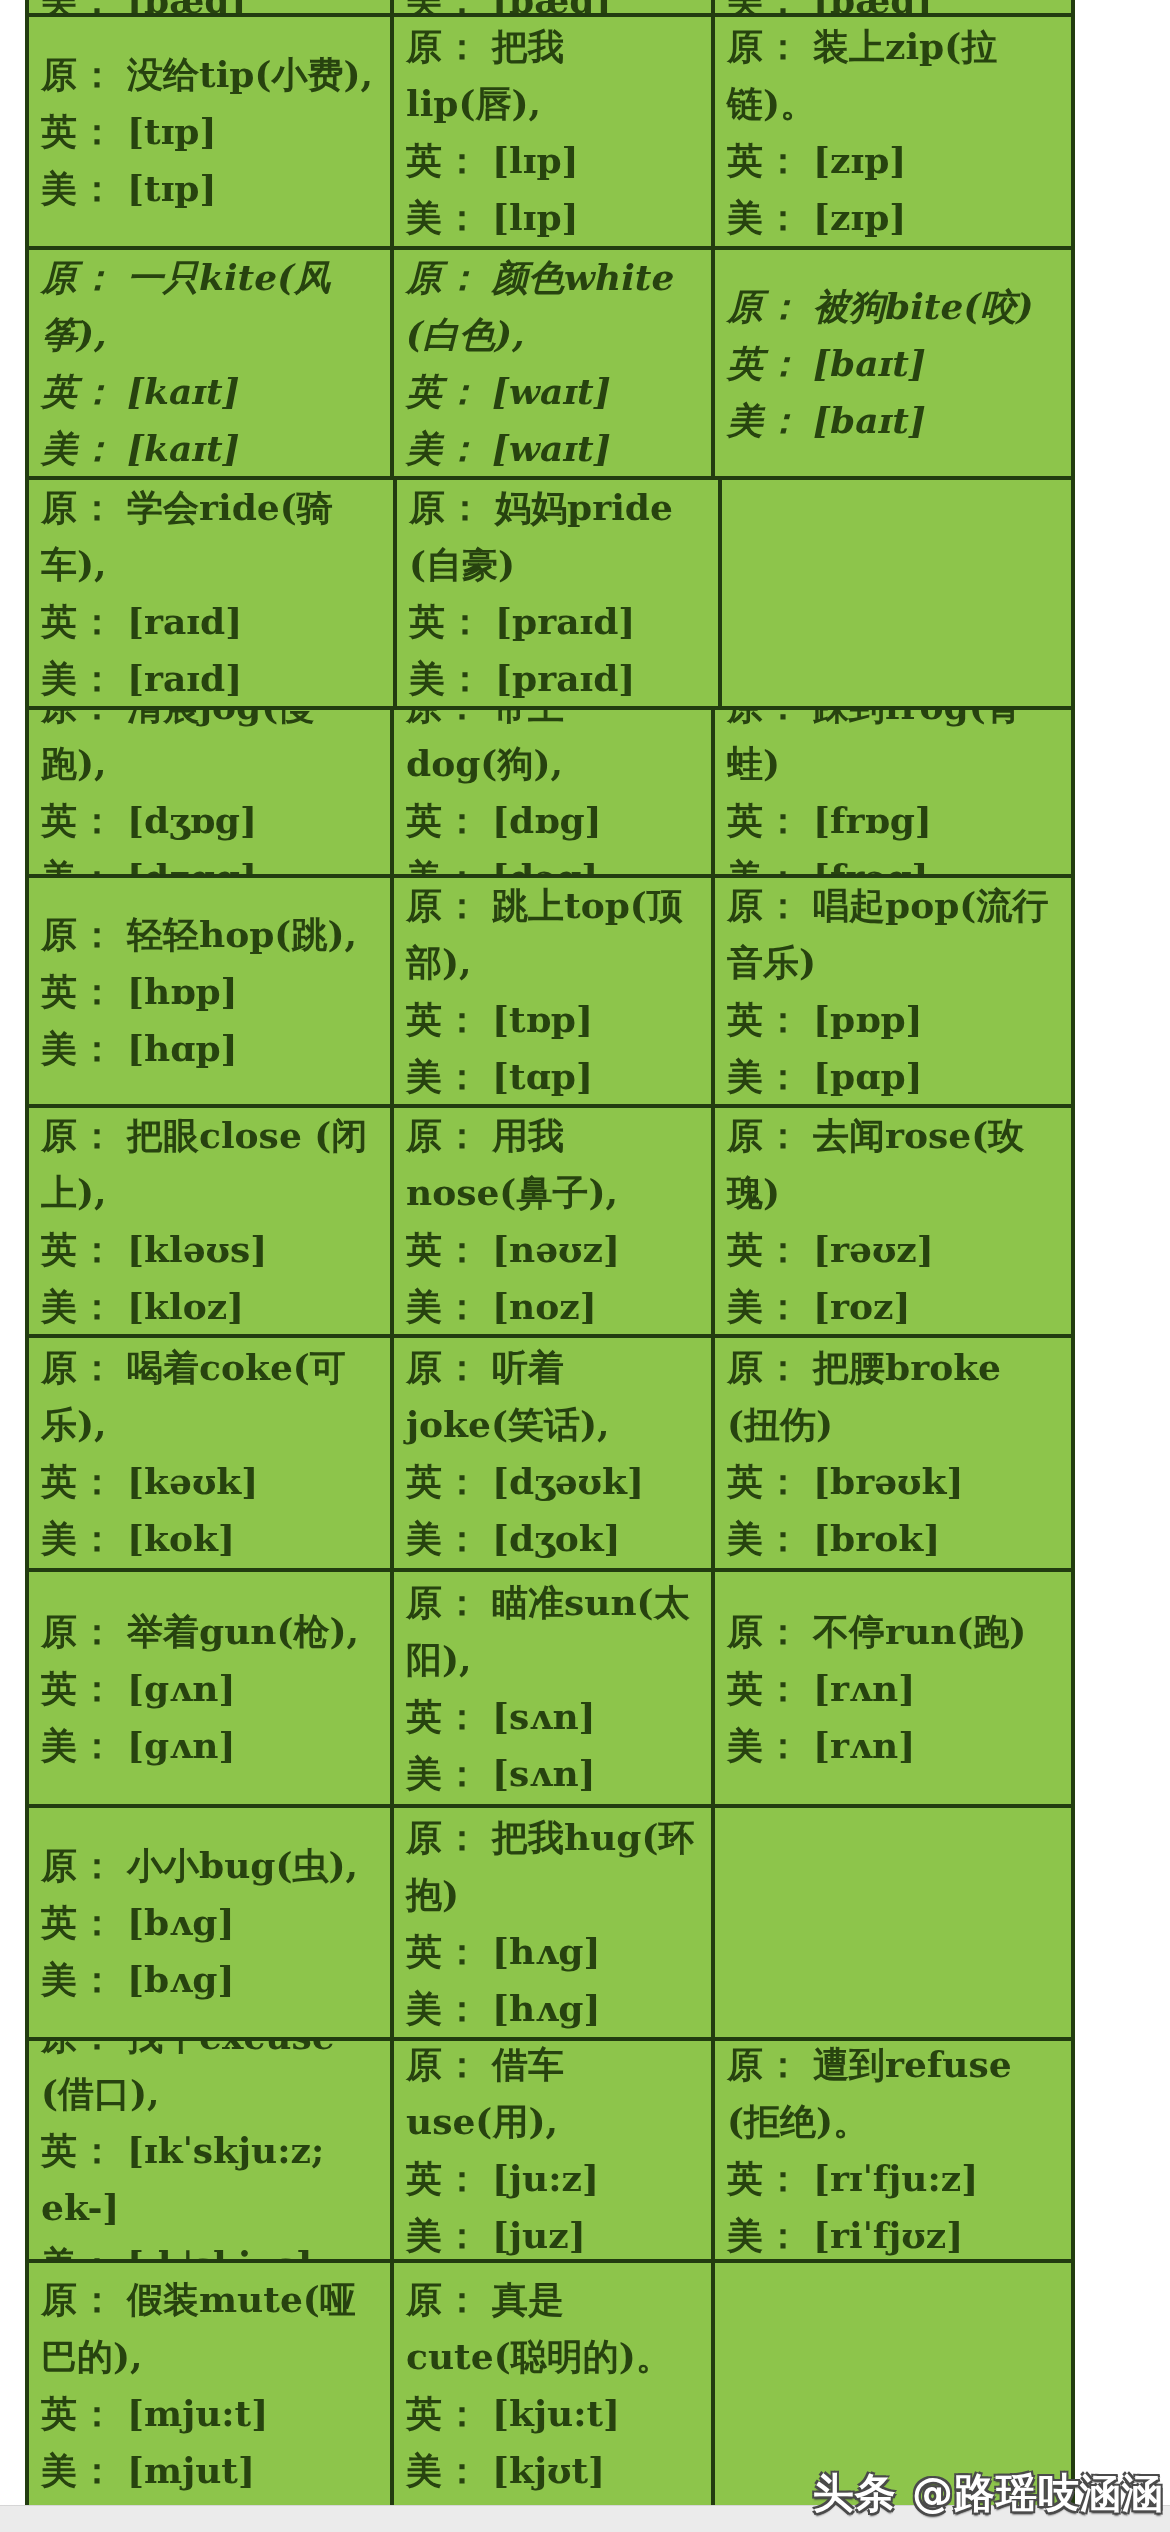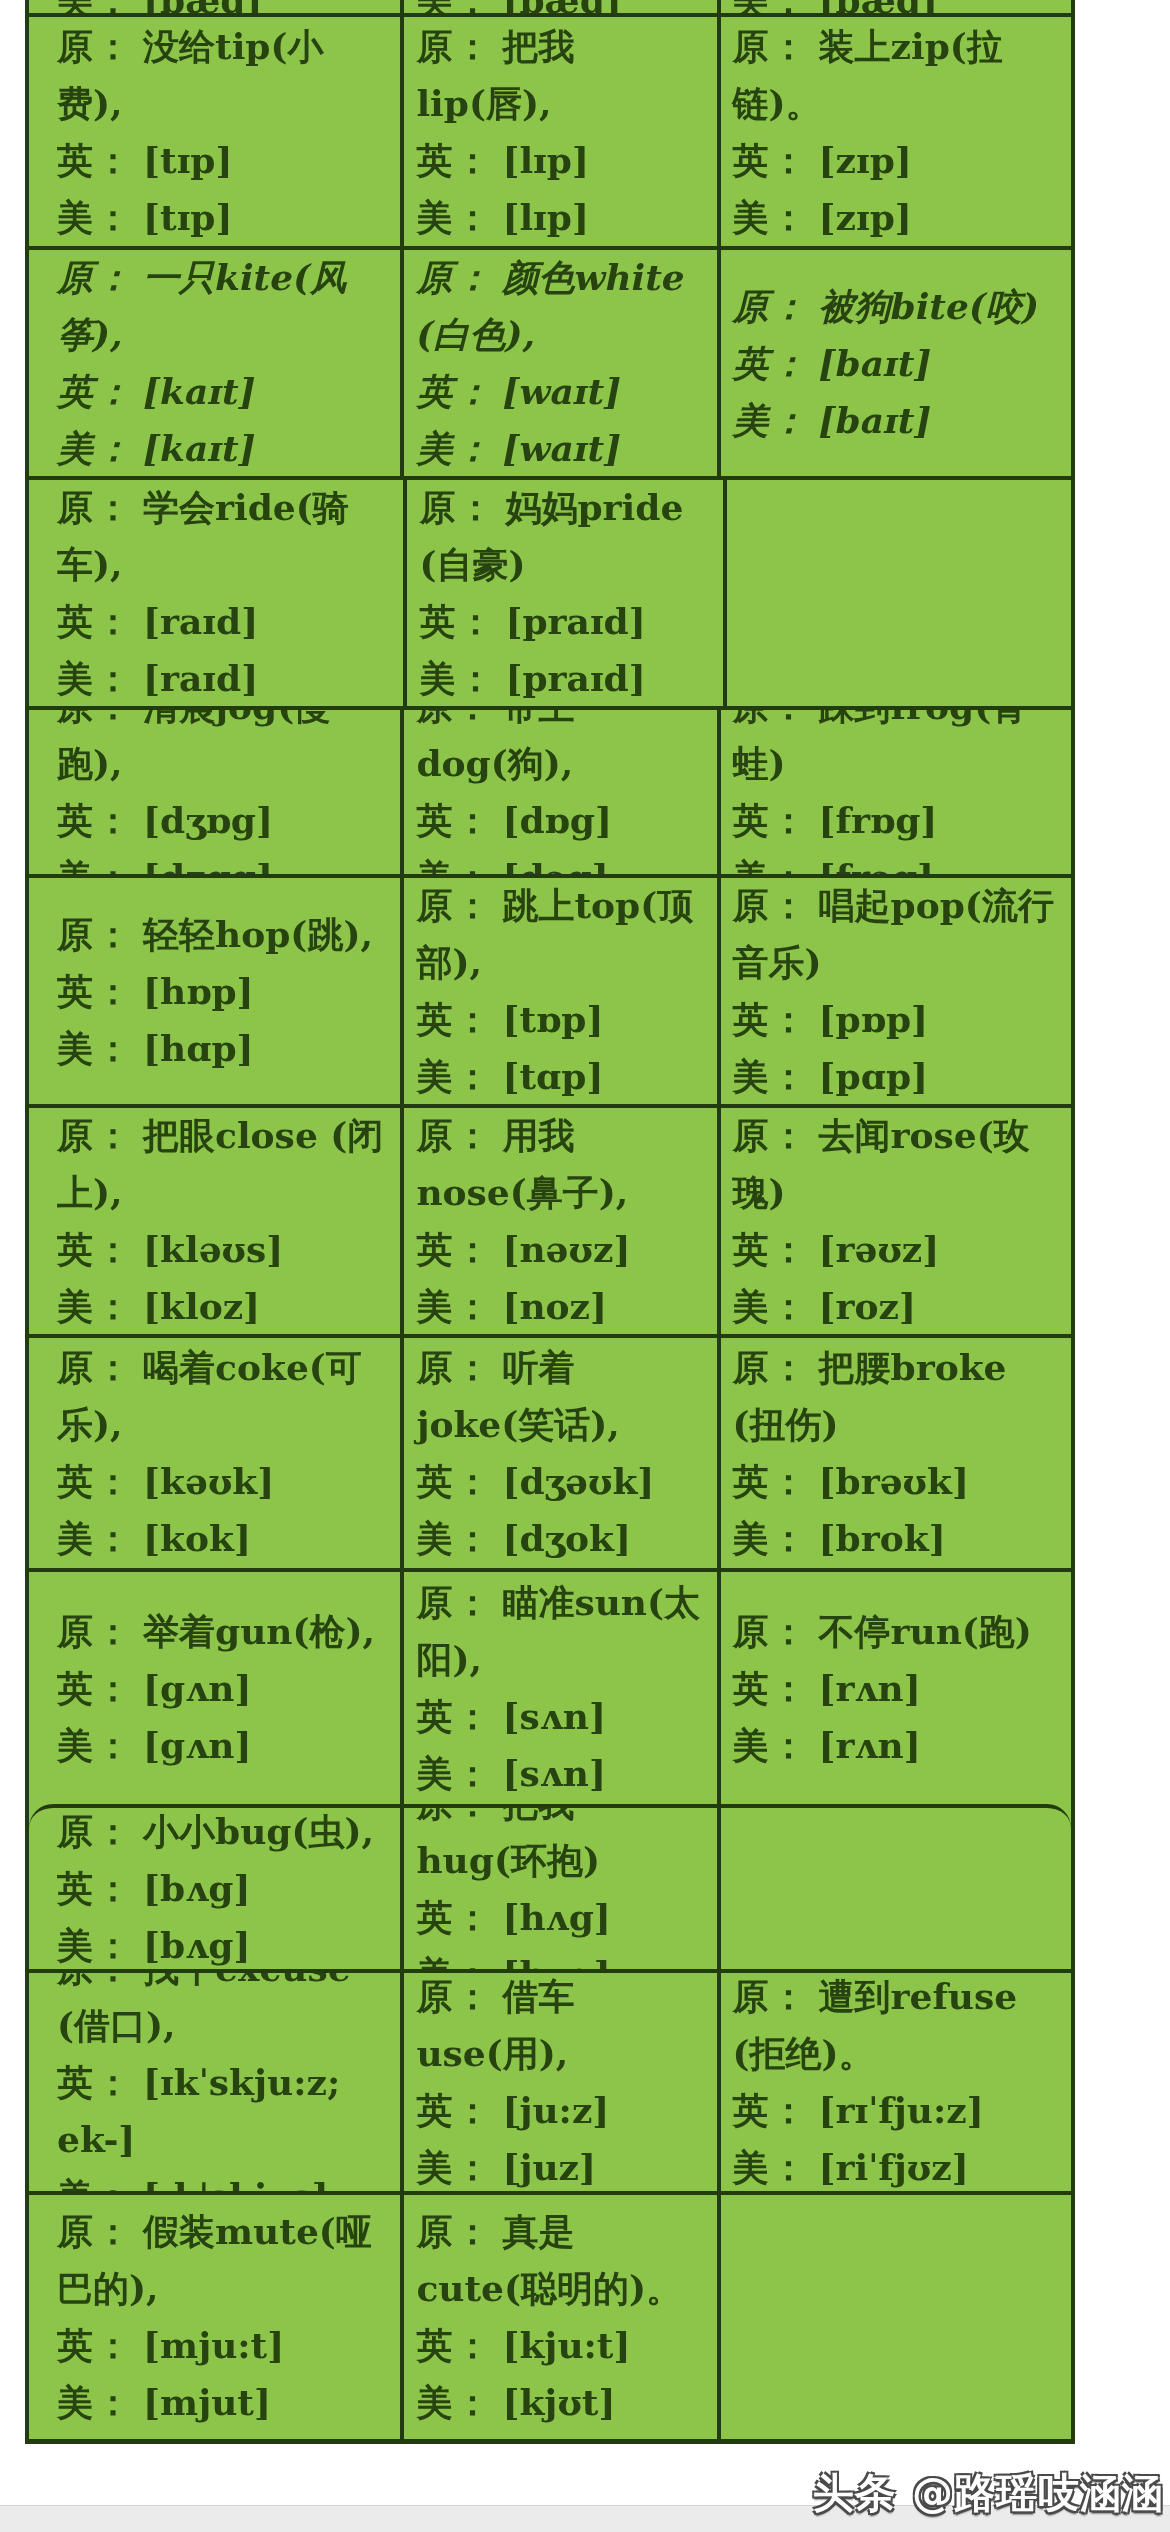--- a/index.html
+++ b/index.html
@@ -9,33 +9,33 @@
     font-family:"DejaVu Serif","Liberation Serif",serif;
   }
   .table-wrap{
     position:absolute;left:25px;top:0;width:1050px;
     background:var(--cell-green,#8dc54b);
     border-left:4px solid var(--border-dark,#223c10);
     border-right:4px solid var(--border-dark,#223c10);
     border-bottom:5px solid var(--border-dark,#223c10);
     box-sizing:border-box;
   }
-  .row{display:flex;box-sizing:border-box;overflow:hidden;padding-left:16px;}
+  .row{display:flex;box-sizing:border-box;overflow:hidden;}
   .row + .row{border-top:4px solid var(--border-dark,#223c10);}
   
   .row:nth-child(1){height:13px;}
   .row:nth-child(2){height:233px;}
   .row:nth-child(3){height:230px;font-style:italic;}
   .row:nth-child(4){height:230px;gap:10px;}
   .row:nth-child(5){height:168px;}
   .row:nth-child(6){height:230px;}
   .row:nth-child(7){height:230px;}
   .row:nth-child(8){height:234px;}
   .row:nth-child(9){height:236px;justify-content:center;}
-  .row:nth-child(10){height:165px;border-radius:24px;}
+  .row:nth-child(10){height:233px;}
   .row:nth-child(11){height:222px;}
   .row:nth-child(12){height:248px;}
   .cell{
     box-sizing:border-box;overflow:hidden;
     display:flex;flex-direction:column;justify-content:center;
     padding:0 12px;
     color:var(--text-dark,#27430f);
     font-size:36px;line-height:57px;font-weight:700;
   }
   .cell:nth-child(1){width:361px;}

